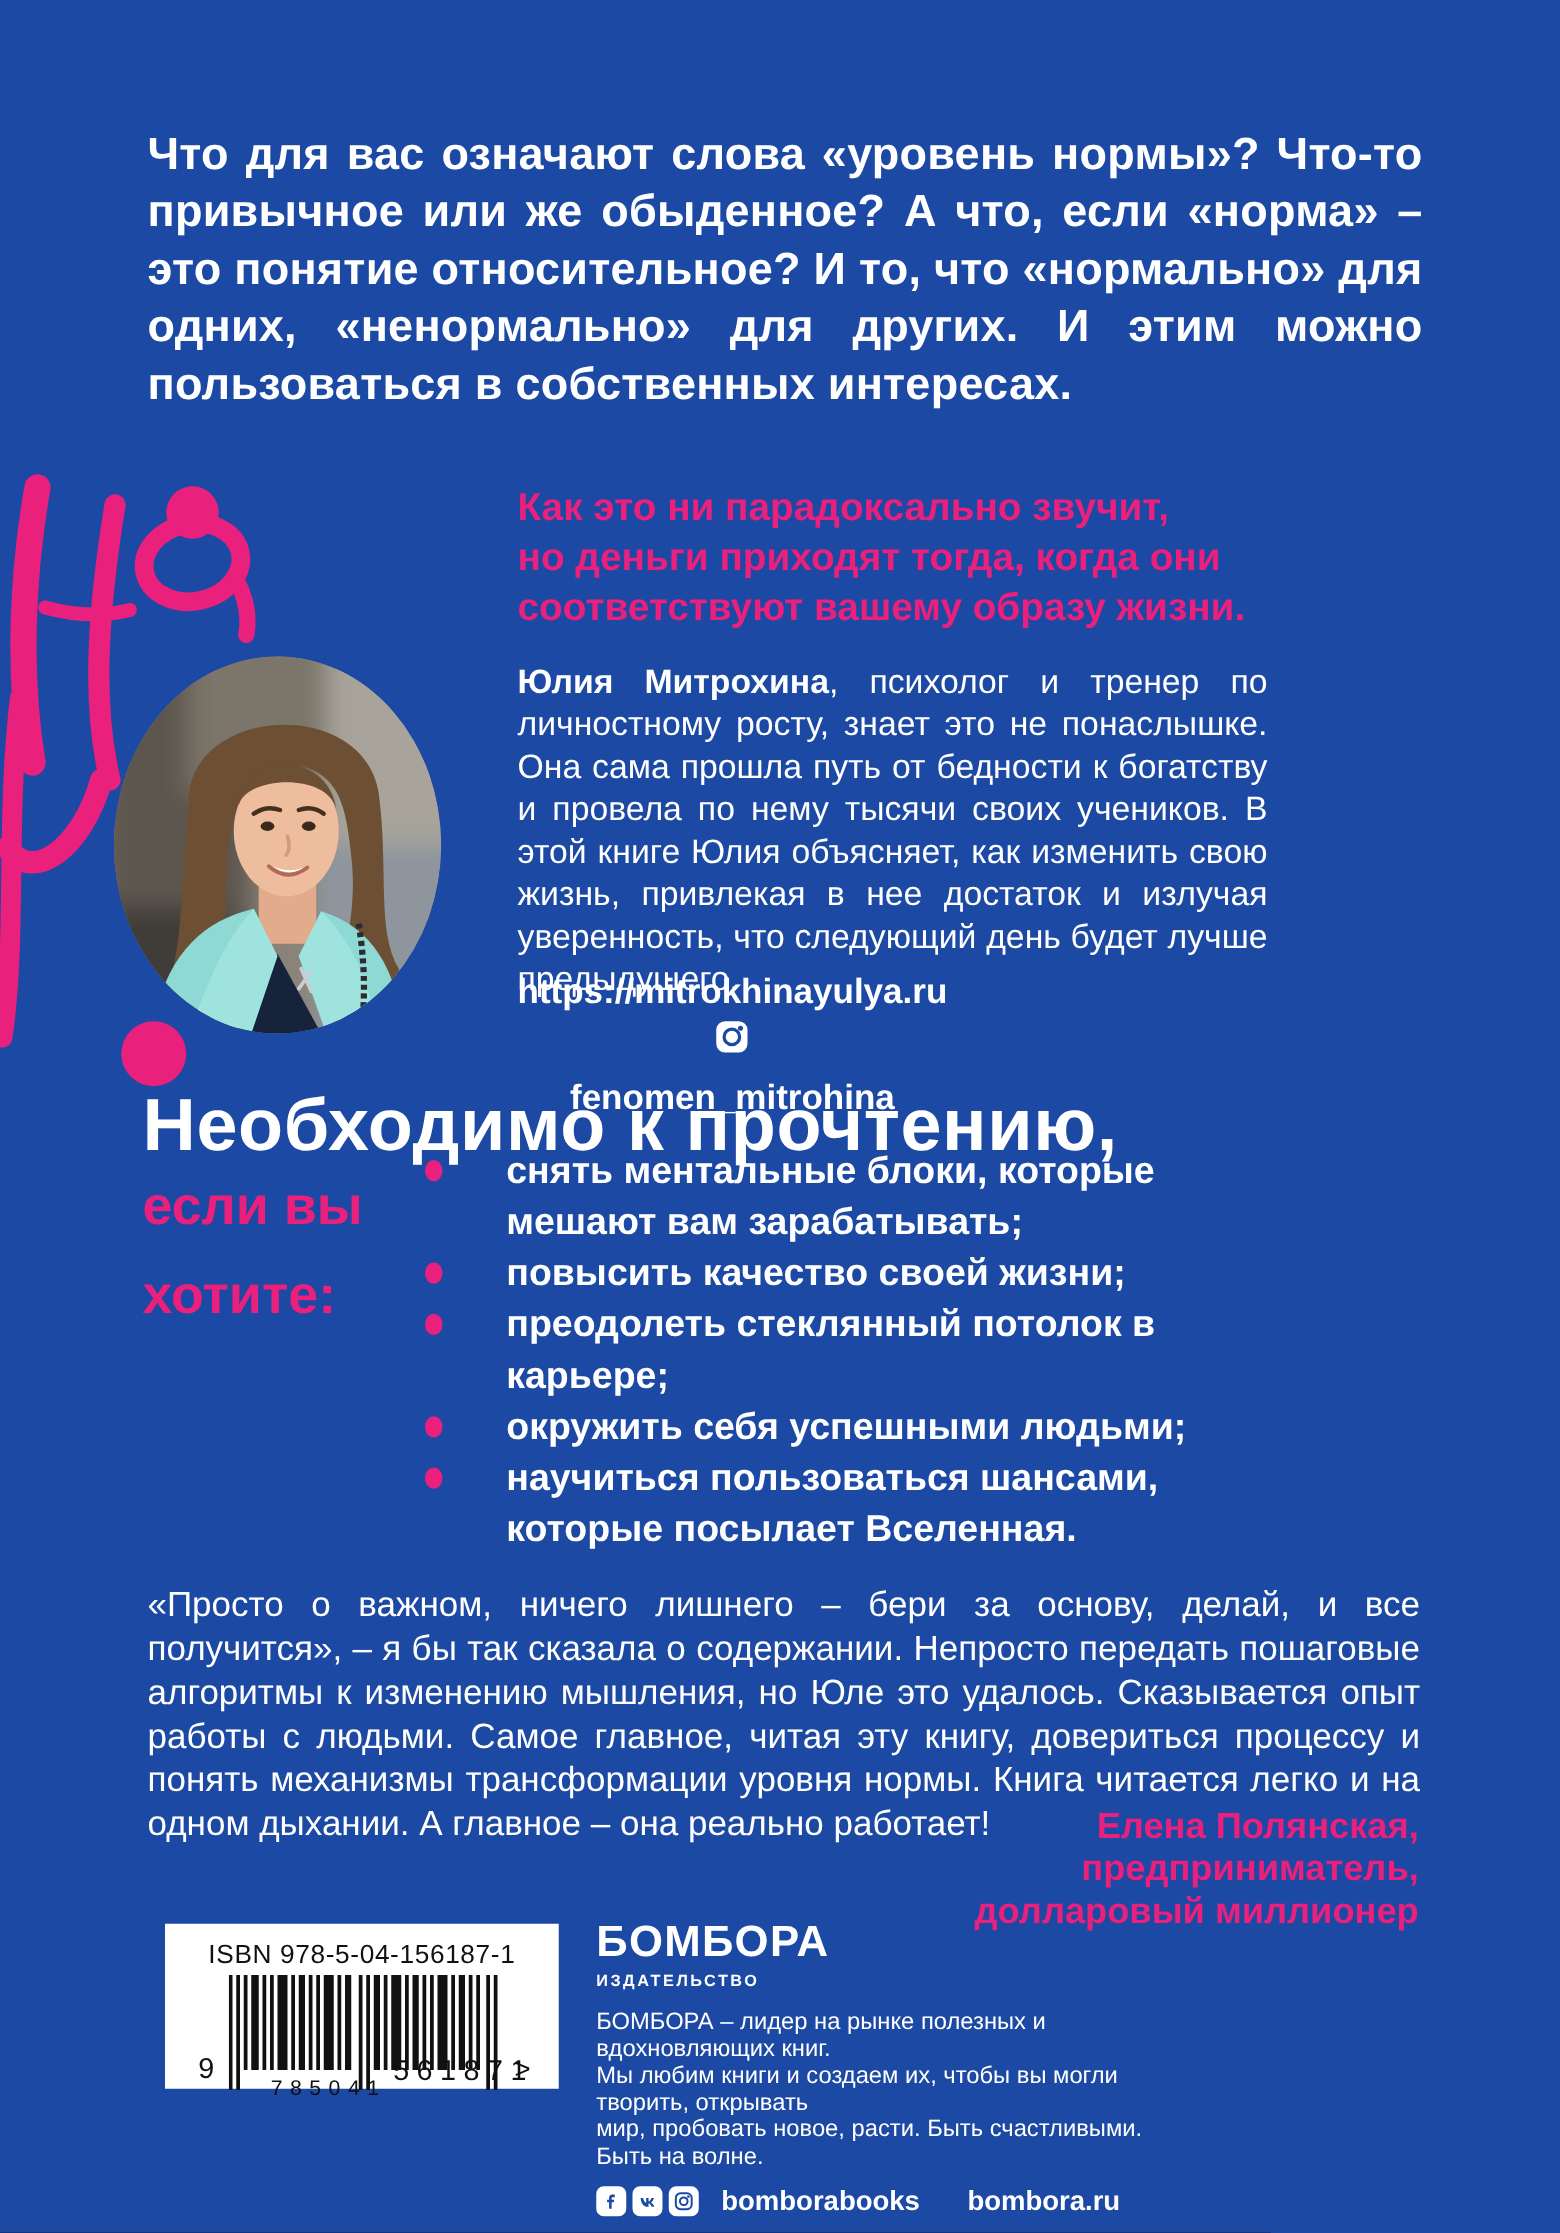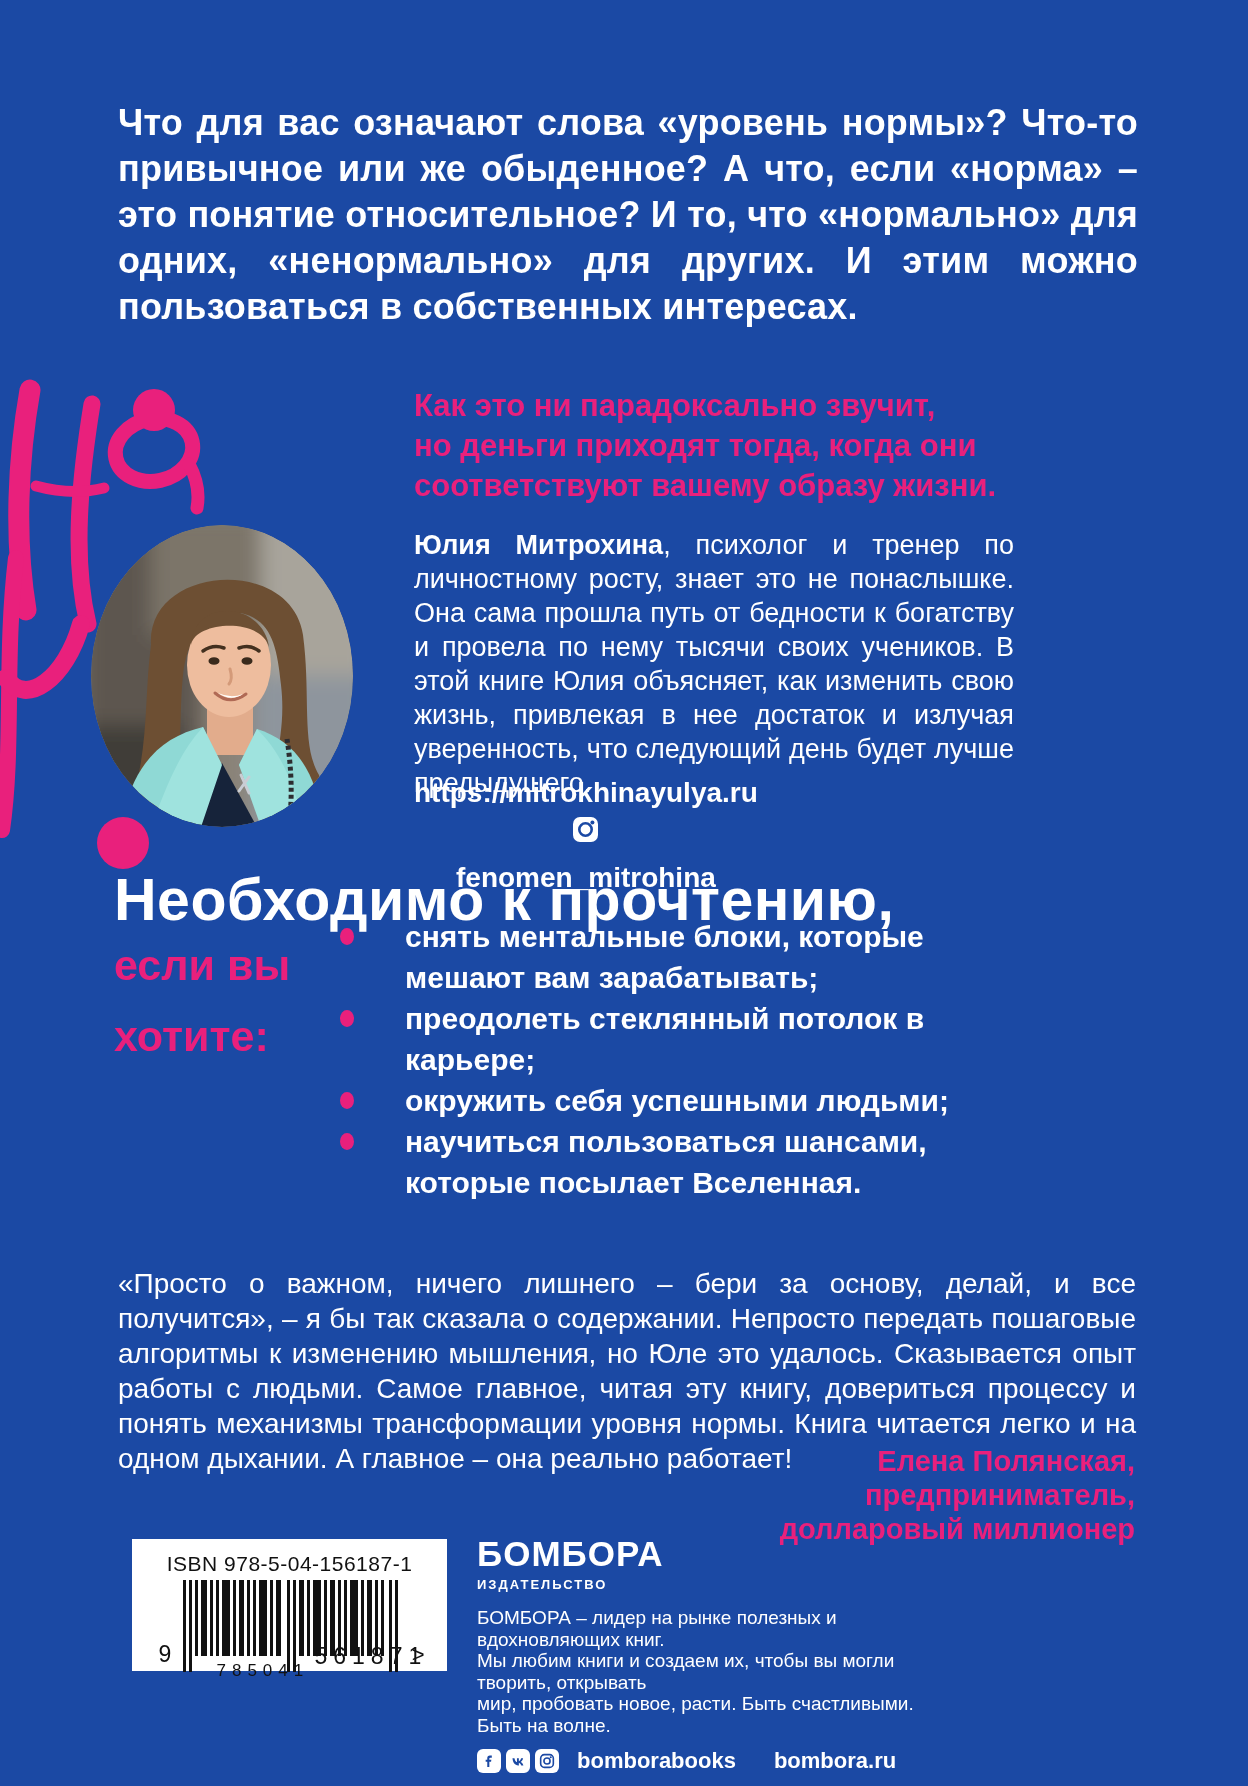--- a/index.html
+++ b/index.html
@@ -142,20 +142,21 @@
       <span>fenomen_mitrohina</span>
     </div>
   </div>
 
   <div class="abs heading">Необходимо к прочтению,</div>
   <div class="abs subheading">если вы
 хотите:</div>
 
   <ul class="abs bullets">
     <li><span class="dot"></span><span>снять ментальные блоки, которые мешают вам зарабатывать;</span></li>
+    <li><span class="dot"></span><span>повысить качество своей жизни;</span></li>
     <li><span class="dot"></span><span>преодолеть стеклянный потолок в карьере;</span></li>
     <li><span class="dot"></span><span>окружить себя успешными людьми;</span></li>
     <li><span class="dot"></span><span>научиться пользоваться шансами, которые посылает Вселенная.</span></li>
   </ul>
 
   <div class="abs quote">«Просто о важном, ничего лишнего – бери за основу, делай, и все получится», – я бы так сказала о содержании. Непросто передать пошаговые алгоритмы к изменению мышления, но Юле это удалось. Сказывается опыт работы с людьми. Самое главное, читая эту книгу, довериться процессу и понять механизмы трансформации уровня нормы. Книга читается легко и на одном дыхании. А главное – она реально работает!</div>
   <div class="abs attribution">
     <div>Елена Полянская,</div>
     <div>предприниматель,</div>
     <div>долларовый миллионер</div>

